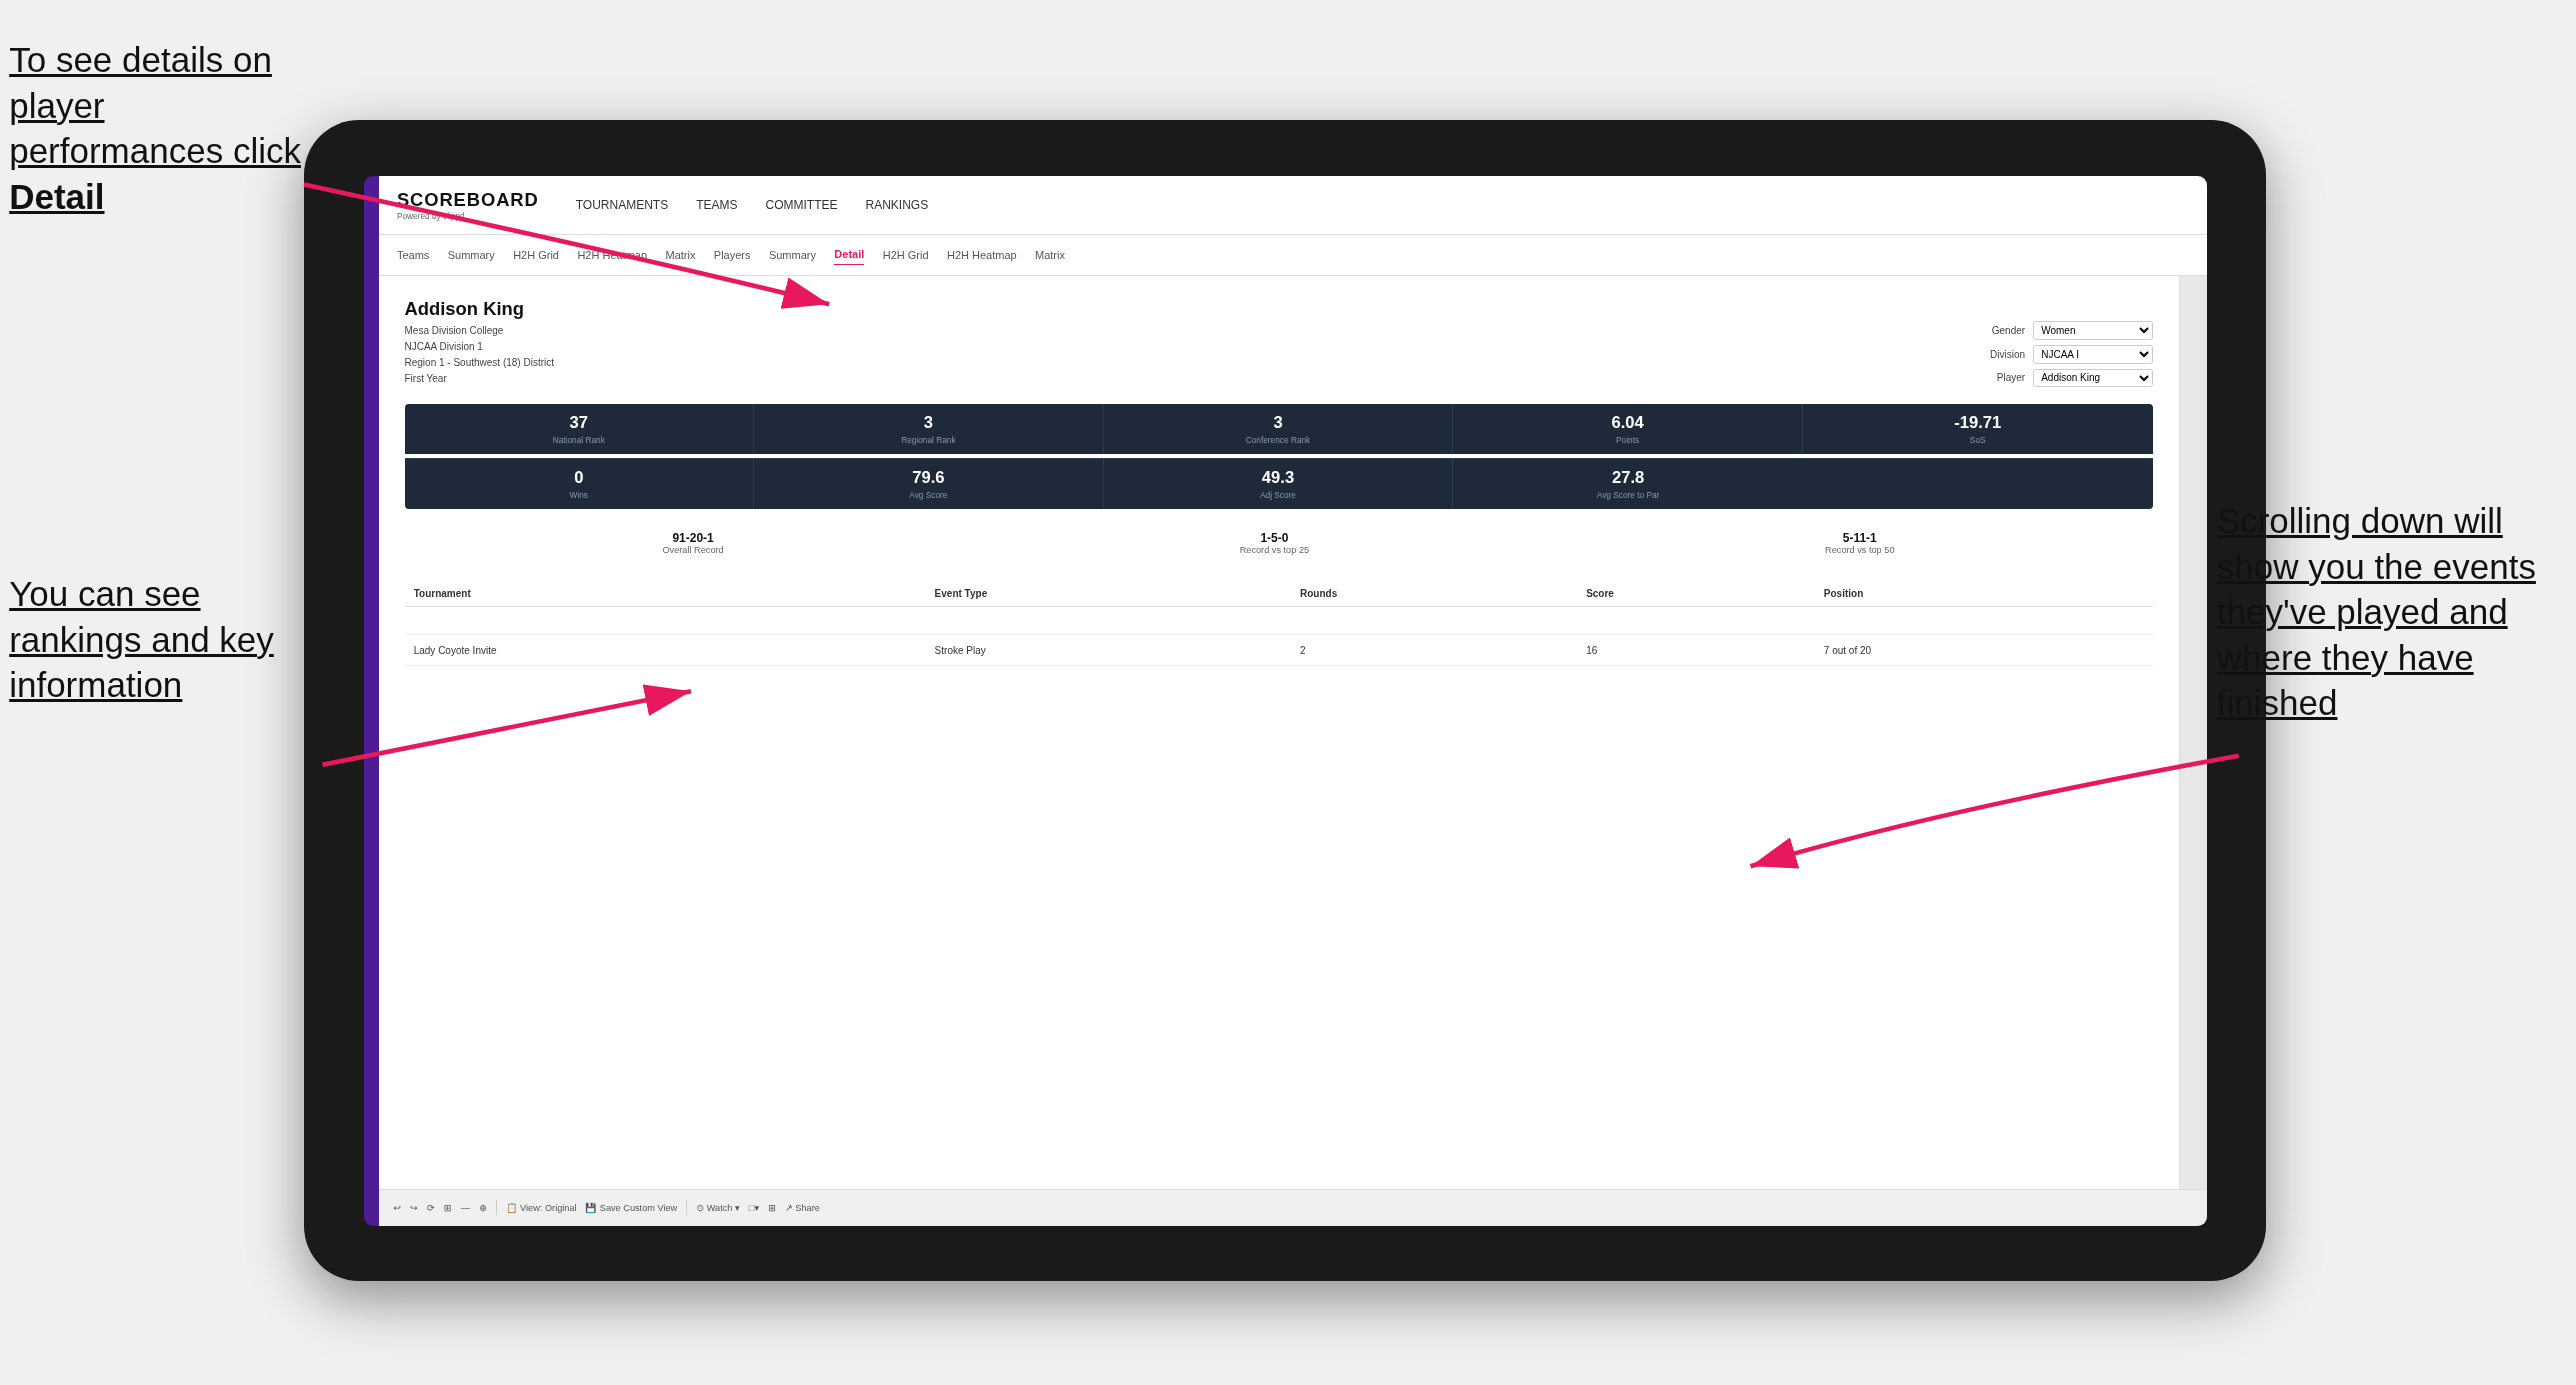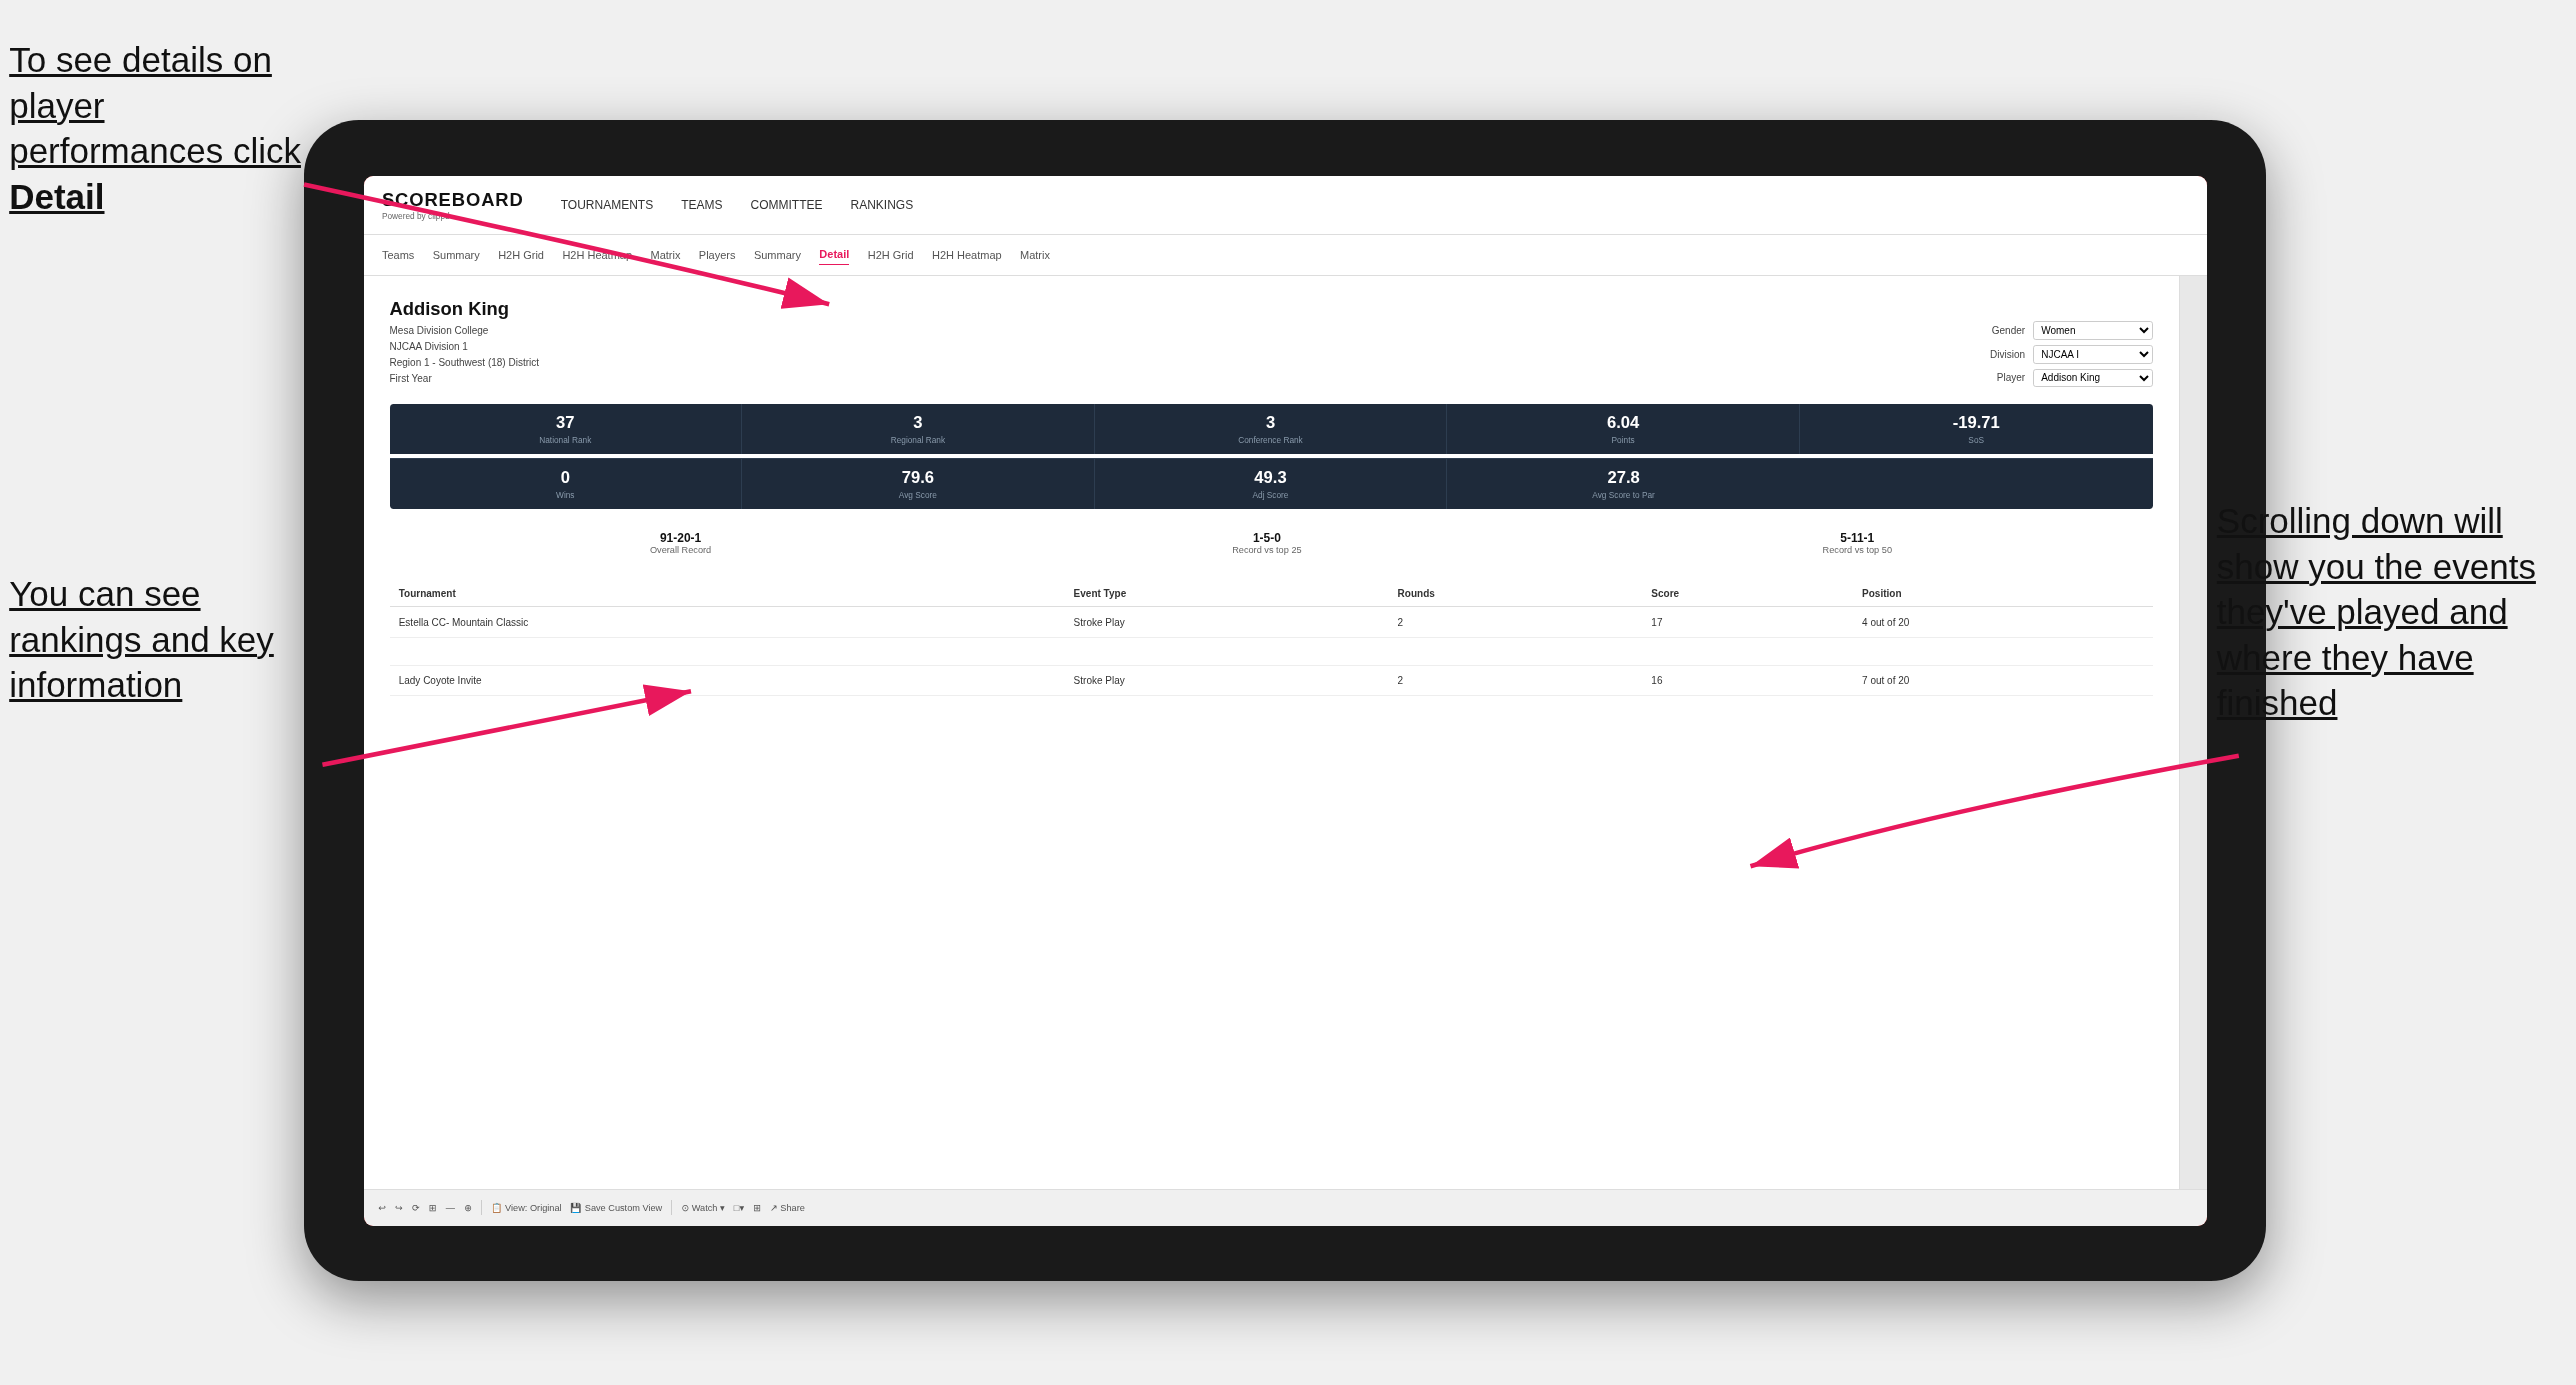--- a/index.html
+++ b/index.html
@@ -59,25 +59,26 @@
       border-radius: 55px;
       box-shadow: 0 18.4px 55px rgba(0,0,0,0.4);
       display: flex;
       align-items: center;
       justify-content: center;
     }
 
     .tablet-screen {
       width: 1843px;
       height: 1050px;
-      background: #ef4444;
+      background: #4c1d95;
       border-radius: 9.2px;
       overflow: hidden;
       display: flex;
       flex-direction: column;
+      padding-left: 15px;
     }
 
     
     .top-nav {
       background: #fff;
       border-bottom: 0.9px solid #ddd;
       padding: 0 18.4px;
       display: flex;
       align-items: center;
       height: 59px;
@@ -440,27 +441,20 @@
           <thead>
             <tr>
               <th>Tournament</th>
               <th>Event Type</th>
               <th>Rounds</th>
               <th>Score</th>
               <th>Position</th>
             </tr>
           </thead>
           <tbody>
-            <tr>
-              <td>Estella CC- Mountain Classic</td>
-              <td>Stroke Play</td>
-              <td>2</td>
-              <td>17</td>
-              <td>4 out of 20</td>
-            </tr>
             <tr style="height:28px;">
               <td></td>
               <td></td>
               <td></td>
               <td></td>
               <td></td>
             </tr>
             <tr>
               <td>Lady Coyote Invite</td>
               <td>Stroke Play</td>

